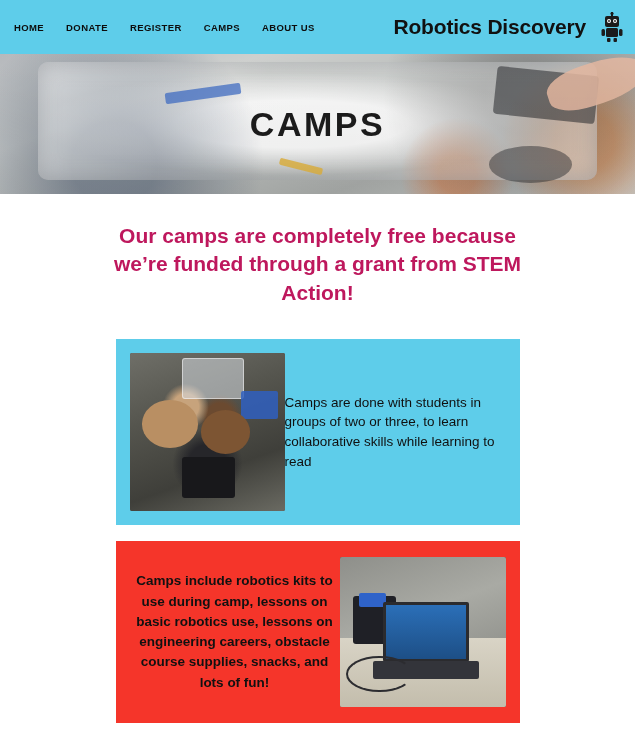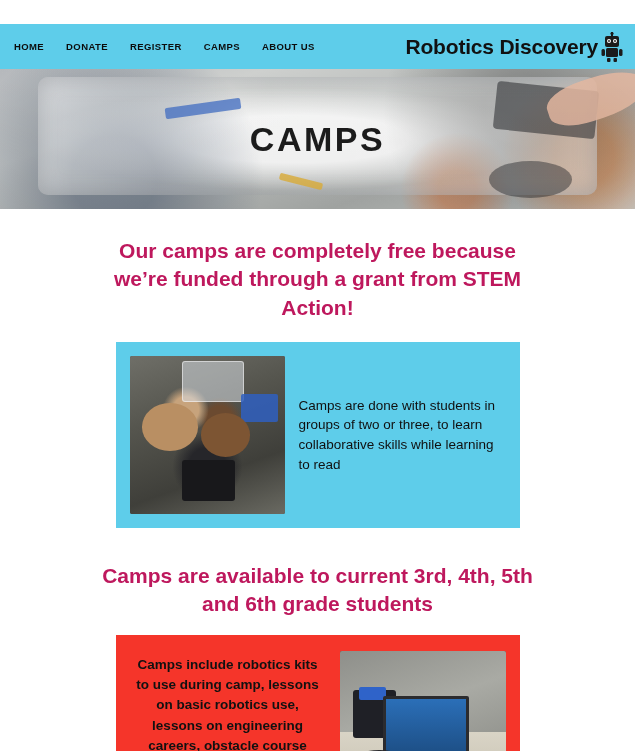--- a/index.html
+++ b/index.html
@@ -6,47 +6,46 @@
   html, body {
     width: 635px;
     height: 751px;
     overflow: hidden;
     background: #ffffff;
     font-family: "Liberation Sans", sans-serif;
   }
 
   
   .site-header {
-    height: 45px;
+    height: 54px;
     background: #5ecdea;
     display: flex;
     align-items: center;
     justify-content: space-between;
     padding: 0 8px 0 14px;
     position: relative;
-    margin-top: 24px;
   }
   .nav {
     display: flex;
     align-items: center;
     gap: 22px;
   }
   .nav-item {
     font-size: 9.5px;
     font-weight: bold;
     letter-spacing: 0.4px;
     color: #0c0c0c;
     text-transform: uppercase;
     cursor: pointer;
     white-space: nowrap;
   }
   .brand-wrap {
     display: flex;
     align-items: center;
-    gap: 3px;
+    gap: 15px;
     padding-right: 4px;
   }
   .brand-title {
     font-size: 21px;
     font-weight: bold;
     color: #111;
     letter-spacing: -0.2px;
     white-space: nowrap;
   }
   .robot-logo { width: 22px; height: 30px; display: block; }
@@ -151,25 +150,24 @@
     line-height: 1.35;
     color: #be185d;
     padding: 28px 92px 0 92px;
   }
   .headline.second {
     padding: 34px 92px 0 92px;
   }
 
   
   .card {
-    margin: 20px auto 0 auto;
+    margin: 32px auto 0 auto;
     width: 404px;
     display: flex;
     align-items: center;
-    gap: 14px;
     padding: 14px;
   }
   .card-blue {
     background: #5ecdea;
   }
   .card-red {
     background: #f5352a;
     margin-top: 16px;
     padding: 16px 14px;
   }
@@ -349,21 +347,20 @@
         <div class="box"></div>
         <div class="bluemat"></div>
         <div class="kid-a"></div>
         <div class="kid-b"></div>
         <div class="bot"></div>
       </div>
     </div>
     <div class="card-text">Camps are done with students in groups of two or three, to learn collaborative skills while learning to read</div>
   </div>
 
-  <h2 class="headline second">Camps are available to current 3rd, 4th, 5th and 6th grade students</h2>
 
   <div class="card card-red">
     <div class="card-photo">
       <div class="photo-laptop">
         <div class="desk"></div>
         <div class="robot"></div>
         <div class="robot-blue"></div>
         <div class="lap-screen"></div>
         <div class="lap-base"></div>
         <div class="cable"></div>

